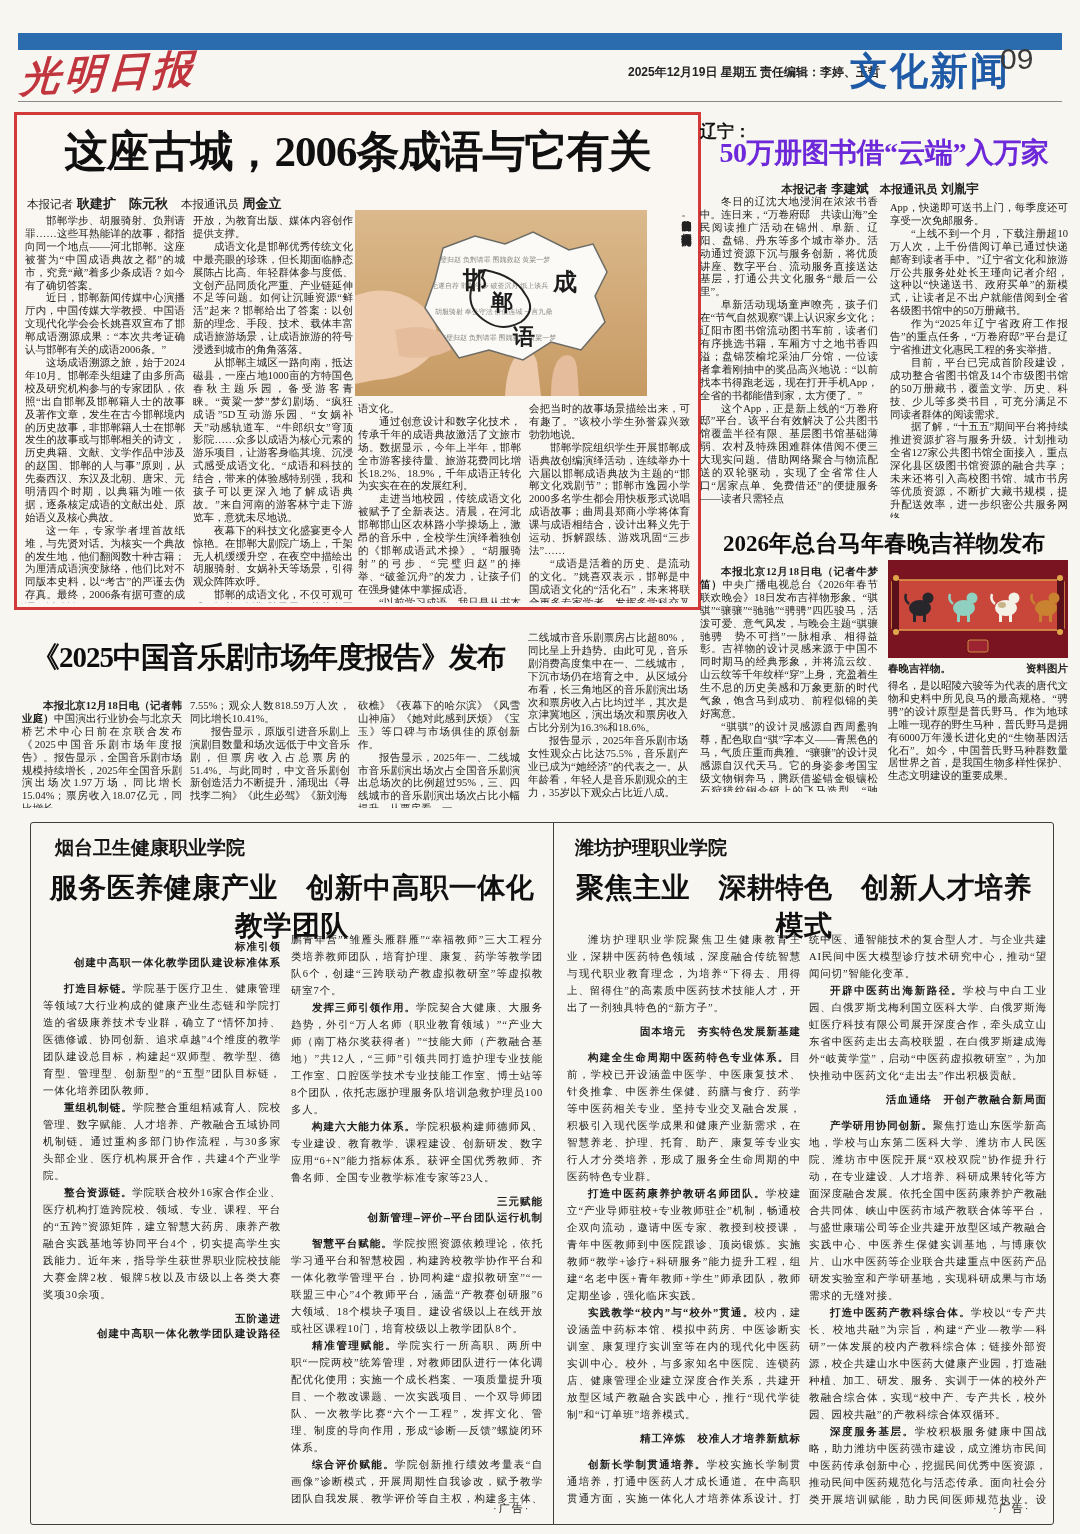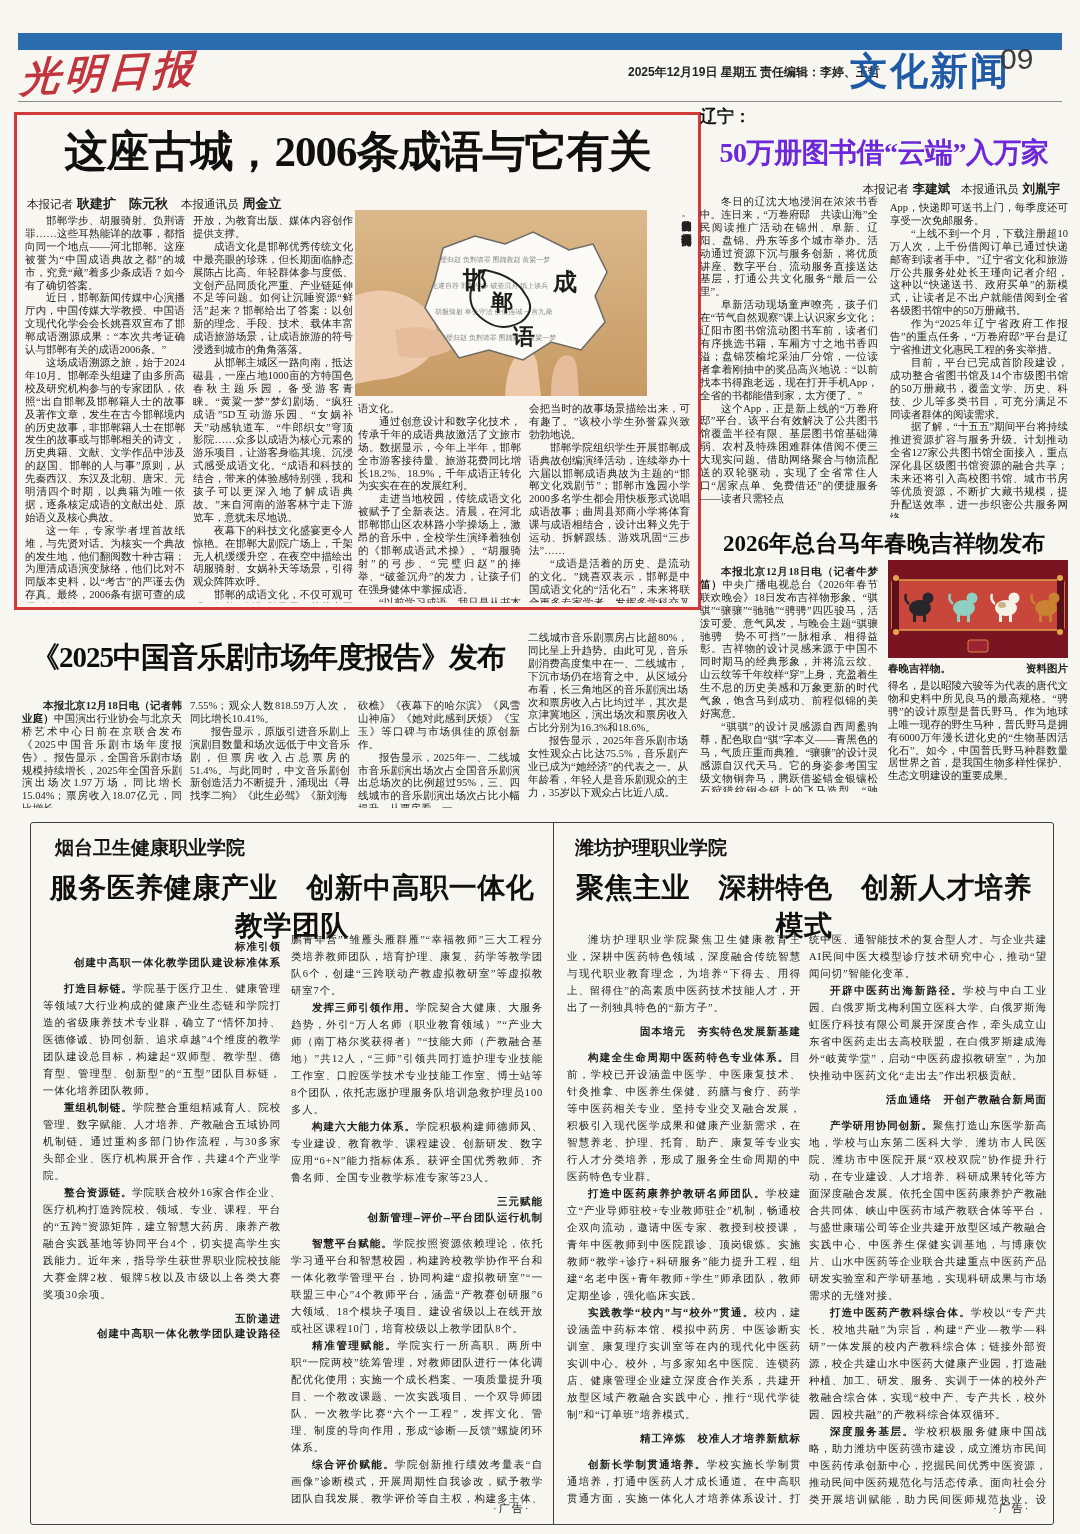--- a/index.html
+++ b/index.html
@@ -27,21 +27,21 @@
   .lead-byline b{font-size:13px;margin:0 10px 0 4px;}
   .bodytxt{font-size:10.5px;line-height:12.9px;}
   
   .photo{position:absolute;left:338px;top:95px;width:292px;height:186px;overflow:hidden;}
   .vcaption{position:absolute;left:634px;top:98px;width:44px;height:186px;
             writing-mode:vertical-rl;font-size:10px;line-height:1.7;color:#222;}
   .vcaption .credit{font-weight:bold;}
   
   .kicker{font-size:17px;font-weight:bold;color:#111;}
   .ln-headline{font-size:28px;font-weight:900;text-align:center;letter-spacing:-0.5px;color:#6d28d9;}
-  .ln-byline{font-size:11.5px;text-align:right;color:#222;}
+  .ln-byline{font-size:11.5px;text-align:center;color:#222;font-weight:bold;}
   .ln-byline b{font-size:12.5px;margin:0 8px 0 4px;}
   .ms-headline{font-size:23px;font-weight:900;text-align:center;color:#0e0e0e;}
   .mascotimg{position:absolute;left:888px;top:560px;width:180px;height:98px;}
   .mascotcap{position:absolute;left:888px;top:662px;width:180px;display:flex;justify-content:space-between;
              font-size:10.5px;font-weight:bold;color:#222;}
   
   .mu-headline{font-size:29px;font-weight:900;text-align:center;color:#0e0e0e;letter-spacing:-1px;}
   
   .adsbox{left:30px;top:822px;width:1022px;height:701px;border:1.5px solid #3f3f3f;border-radius:3px;background:#f8f6f1;}
   .addivider{position:absolute;left:522px;top:0;width:0;height:100%;border-left:1.5px solid #3f3f3f;}
@@ -128,21 +128,21 @@
         <p class="para">走进当地校园，传统成语文化被赋予了全新表达。清晨，在河北邯郸邯山区农林路小学操场上，激昂的音乐中，全校学生演绎着独创的《邯郸成语武术操》。“胡服骑射”的弓步、“完璧归赵”的捧举、“破釜沉舟”的发力，让孩子们在强身健体中掌握成语。</p>
         <p class="para">“以前学习成语，我只是从书本上学，从词典里查找释义，对整个故事的来龙去脉并不清晰。现在，老师指导我们做成语操时，</p>
       </div>
     <div class="col bodytxt" style="left:512px;top:288px;width:161px;height:200px;">
         <p class="para cont">会把当时的故事场景描绘出来，可有趣了。”该校小学生孙誉霖兴致勃勃地说。</p>
         <p class="para">邯郸学院组织学生开展邯郸成语典故创编演绎活动，连续举办十六届以邯郸成语典故为主题的“邯郸文化戏剧节”；邯郸市逸园小学2000多名学生都会用快板形式说唱成语故事；曲周县郑商小学将体育课与成语相结合，设计出释义先于运动、拆解跟练、游戏巩固“三步法”……</p>
         <p class="para">“成语是活着的历史、是流动的文化。”姚喜双表示，邯郸是中国成语文化的“活化石”，未来将联合更多专家学者，发挥多学科交叉优势，在成语典故溯源考证、标准制定、传播推广等方面凝聚更大合力。</p>
       </div>
   </div>
 
-  <div class="abs kicker" style="left:700px;top:105px;">辽宁：</div>
+  <div class="abs kicker" style="left:700px;top:120px;">辽宁：</div>
   <div class="abs ln-headline" style="left:700px;top:134px;width:368px;">50万册图书借“云端”入万家</div>
   <div class="abs ln-byline" style="left:700px;top:181px;width:368px;">
     <span>本报记者</span><b>李建斌</b>
     <span>本报通讯员</span><b>刘胤宇</b>
   </div>
   <div class="col bodytxt" style="left:700px;top:196px;width:178px;height:316px;">
       <p class="para">冬日的辽沈大地浸润在浓浓书香中。连日来，“万卷府邸　共读山海”全民阅读推广活动在锦州、阜新、辽阳、盘锦、丹东等多个城市举办。活动通过资源下沉与服务创新，将优质讲座、数字平台、流动服务直接送达基层，打通公共文化服务“最后一公里”。</p>
       <p class="para">阜新活动现场童声嘹亮，孩子们在“节气自然观察”课上认识家乡文化；辽阳市图书馆流动图书车前，读者们有序挑选书籍，车厢方寸之地书香四溢；盘锦茨榆坨采油厂分馆，一位读者拿着刚抽中的奖品高兴地说：“以前找本书得跑老远，现在打开手机App，全省的书都能借到家，太方便了。”</p>
       <p class="para">这个App，正是新上线的“万卷府邸”平台。该平台有效解决了公共图书馆覆盖半径有限、基层图书馆基础薄弱、农村及特殊困难群体借阅不便三大现实问题。借助网络聚合与物流配送的双轮驱动，实现了全省常住人口“居家点单、免费借还”的便捷服务——读者只需轻点</p>
     </div>

